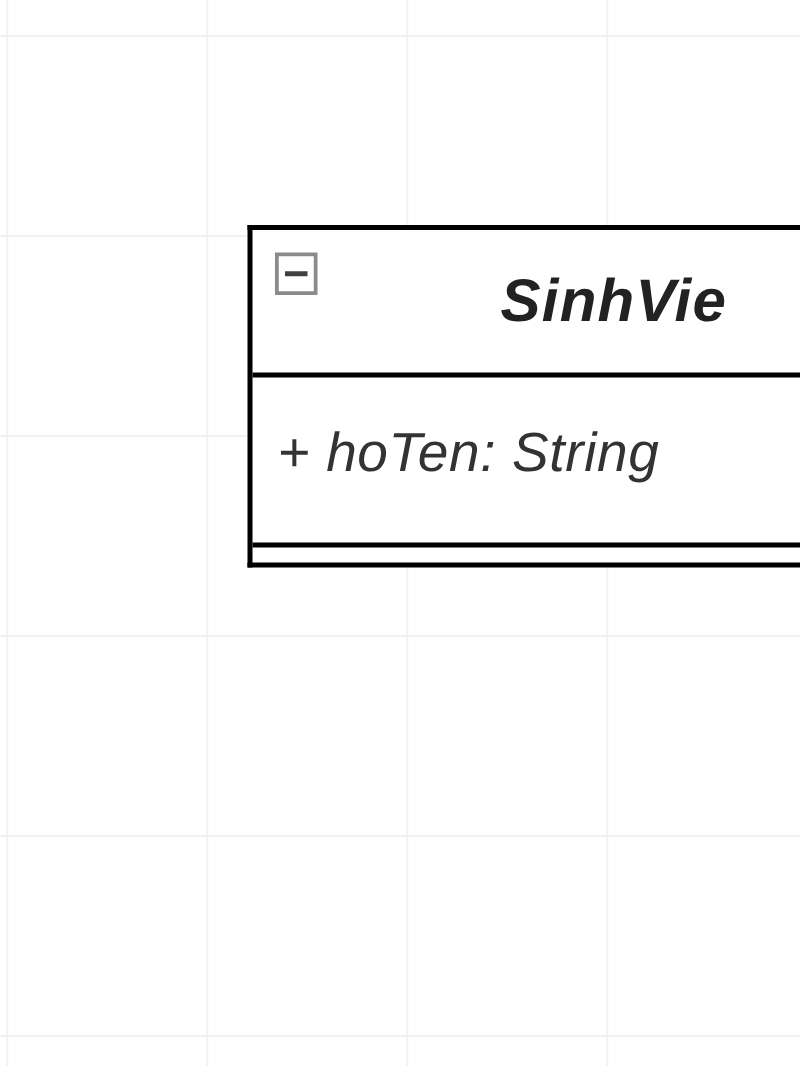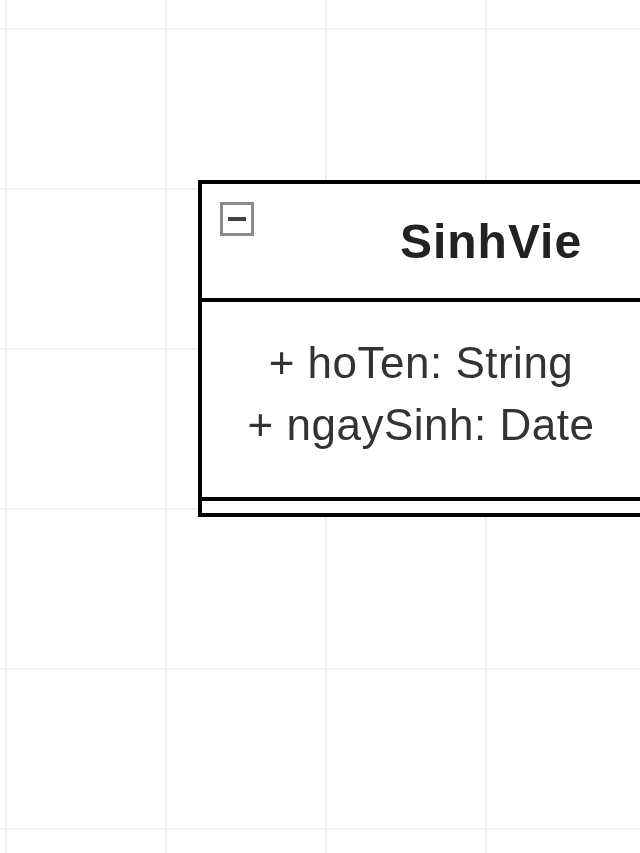--- a/index.html
+++ b/index.html
@@ -1,18 +1,19 @@
 <!DOCTYPE html>
 <html><head>
   <meta charset="utf-8">
   <style>
     * {
       margin: 0;
       padding: 0;
       box-sizing: border-box;
+      font-style: italic;
     }
     body {
       width: 640px;
       height: 853px;
       background: #ffffff;
       font-family: Arial, sans-serif;
       position: relative;
       overflow: hidden;
     }
     .grid-bg {
@@ -67,21 +68,20 @@
       text-align: center;
       font-size: 48px;
       font-weight: bold;
       color: #222;
       padding-left: 140px;
       letter-spacing: 1px;
     }
     .uml-body {
       padding: 30px 20px 40px 20px;
       border-bottom: 4px solid #000;
-      text-align: center;
     }
     .attribute {
       font-size: 44px;
       color: #333;
       line-height: 1.42;
       letter-spacing: 0.5px;
       white-space: nowrap;
     }
     .uml-footer {
       height: 12px;
@@ -94,16 +94,15 @@
 
 <div class="uml-class">
   <div class="uml-header">
     <div class="collapse-toggle">
       <div class="collapse-toggle-line"></div>
     </div>
     <div class="class-name">SinhVie</div>
   </div>
   <div class="uml-body">
     <div class="attribute">+ hoTen: String</div>
-    <div class="attribute">+ ngaySinh: Date</div>
   </div>
   <div class="uml-footer"></div>
 </div>
 
 </body></html>

